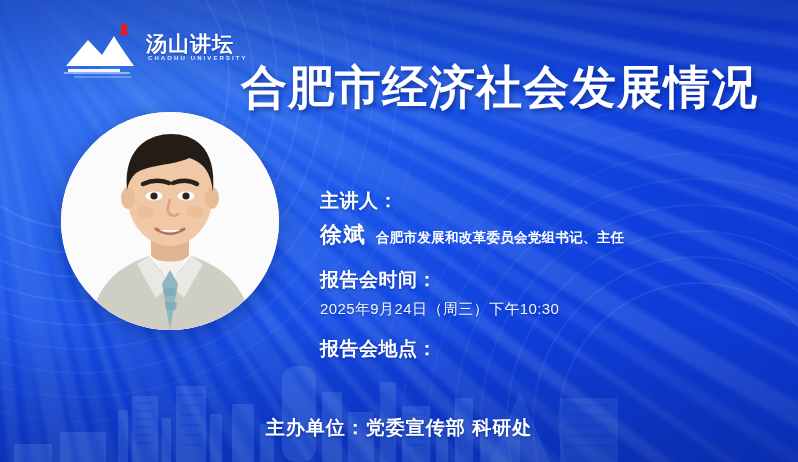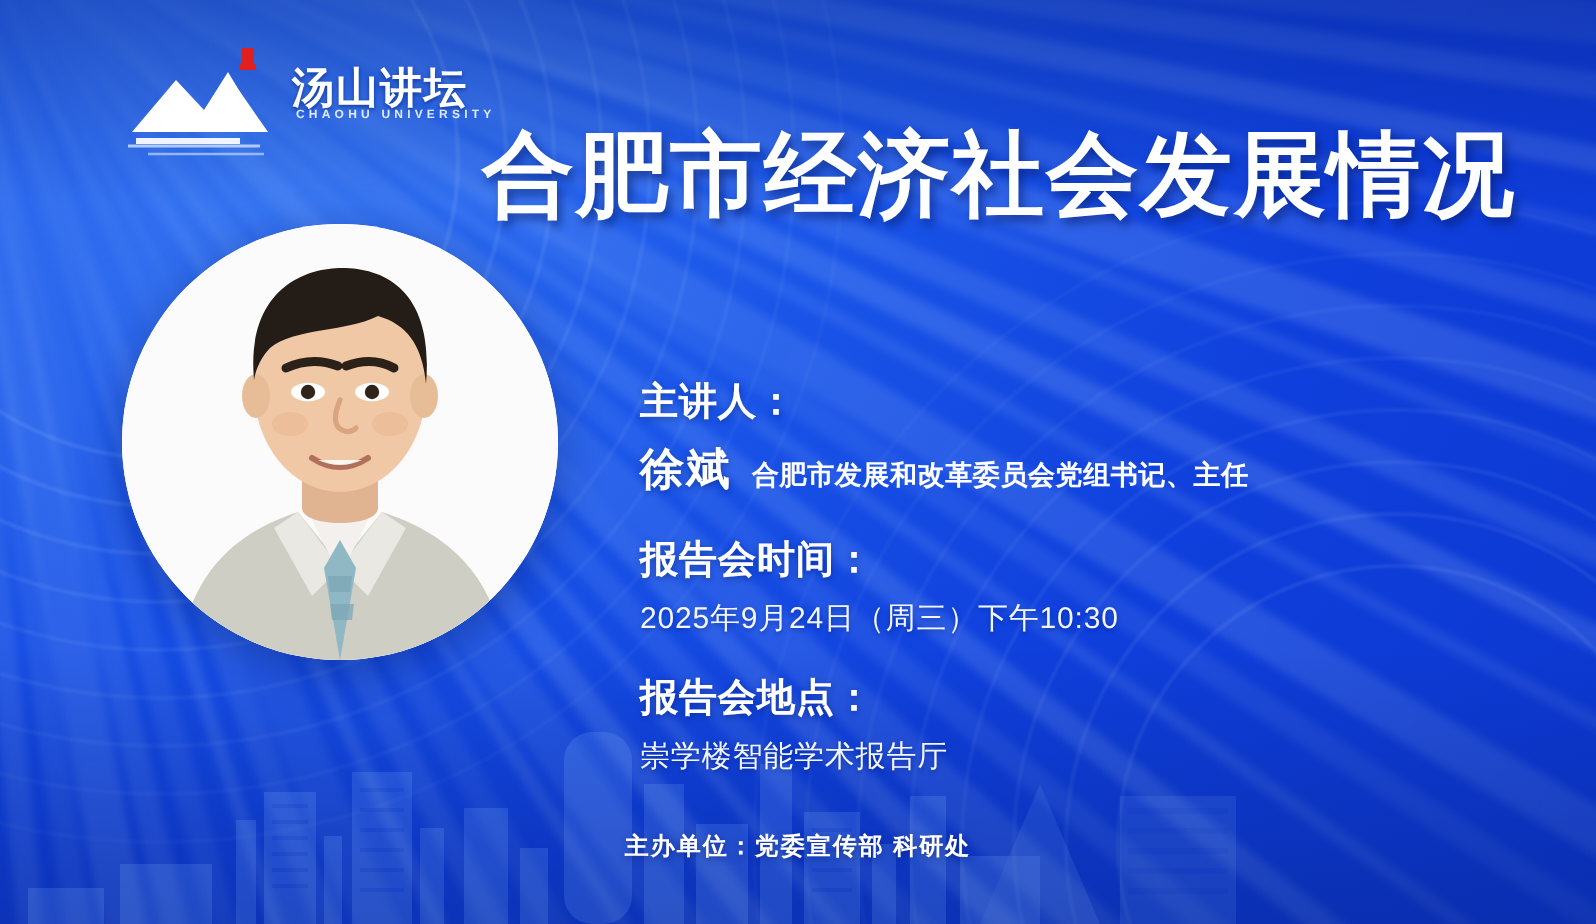--- a/index.html
+++ b/index.html
@@ -78,21 +78,21 @@
   .row-name{display:flex;align-items:baseline;gap:10px;margin-top:6px;}
   .nm{color:#fff;font-size:22px;font-weight:700;letter-spacing:1px;text-shadow:0 1px 3px rgba(3,24,100,.45);}
   .post{color:#fff;font-size:13.5px;font-weight:700;letter-spacing:.3px;white-space:nowrap;}
   .val{color:#f2f6ff;font-size:15px;font-weight:400;margin-top:7px;letter-spacing:.4px;white-space:nowrap;
        text-shadow:0 1px 2px rgba(3,24,100,.4);}
   .gap{height:17px;}
 
   
   .footer{
     position:absolute;left:0;right:0;top:415px;text-align:center;
-    color:#fff;font-size:12px;font-weight:700;letter-spacing:1px;
+    color:#fff;font-size:19px;font-weight:700;letter-spacing:1px;
     text-shadow:0 1px 3px rgba(3,24,100,.5);
   }
 </style>
 </head>
 <body>
 
 <div class="poster">
 
   <div class="rays" id="rays">
       <div class="ray w" style="transform: rotate(6deg); opacity: 0.3;"></div>
@@ -269,18 +269,17 @@
     <div class="lbl">主讲人：</div>
     <div class="row-name">
       <span class="nm">徐斌</span>
       <span class="post">合肥市发展和改革委员会党组书记、主任</span>
     </div>
     <div class="gap"></div>
     <div class="lbl">报告会时间：</div>
     <div class="val">2025年9月24日（周三）下午10:30</div>
     <div class="gap"></div>
     <div class="lbl">报告会地点：</div>
-    <div class="val">崇学楼智能学术报告厅</div>
   </div>
 
   <div class="footer">主办单位：党委宣传部  科研处</div>
 
 </div>
 
 </body></html>

